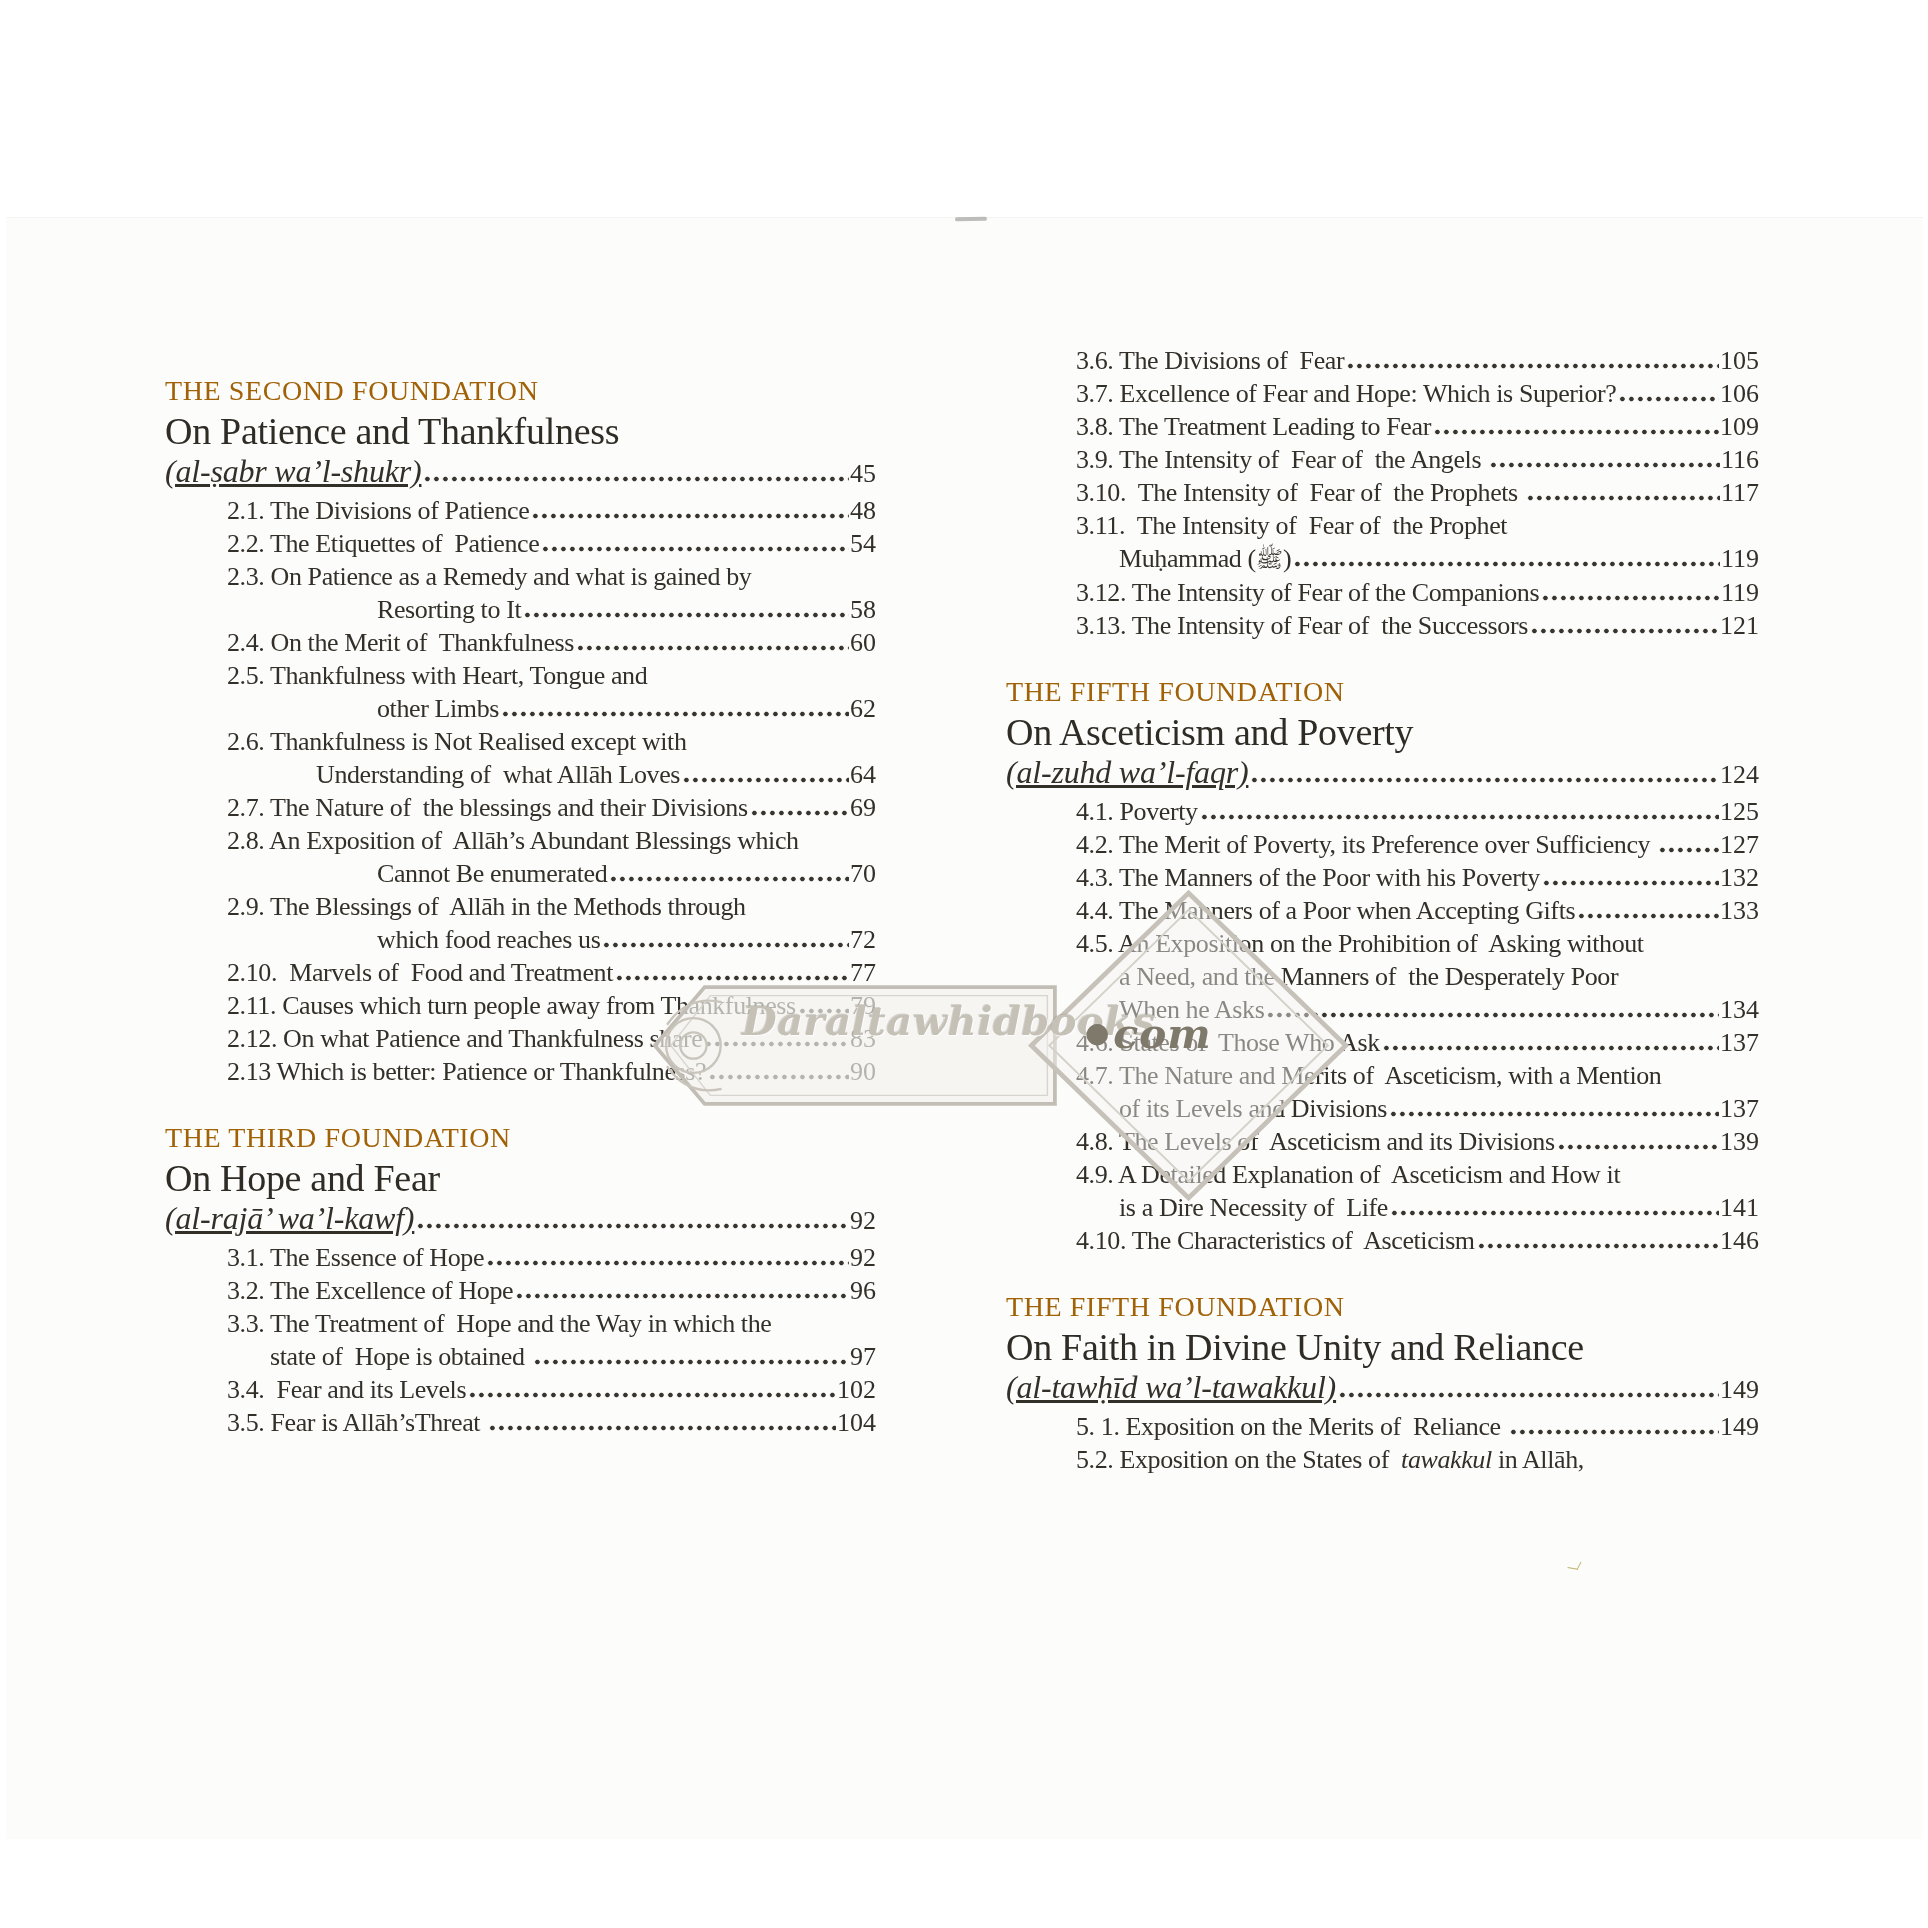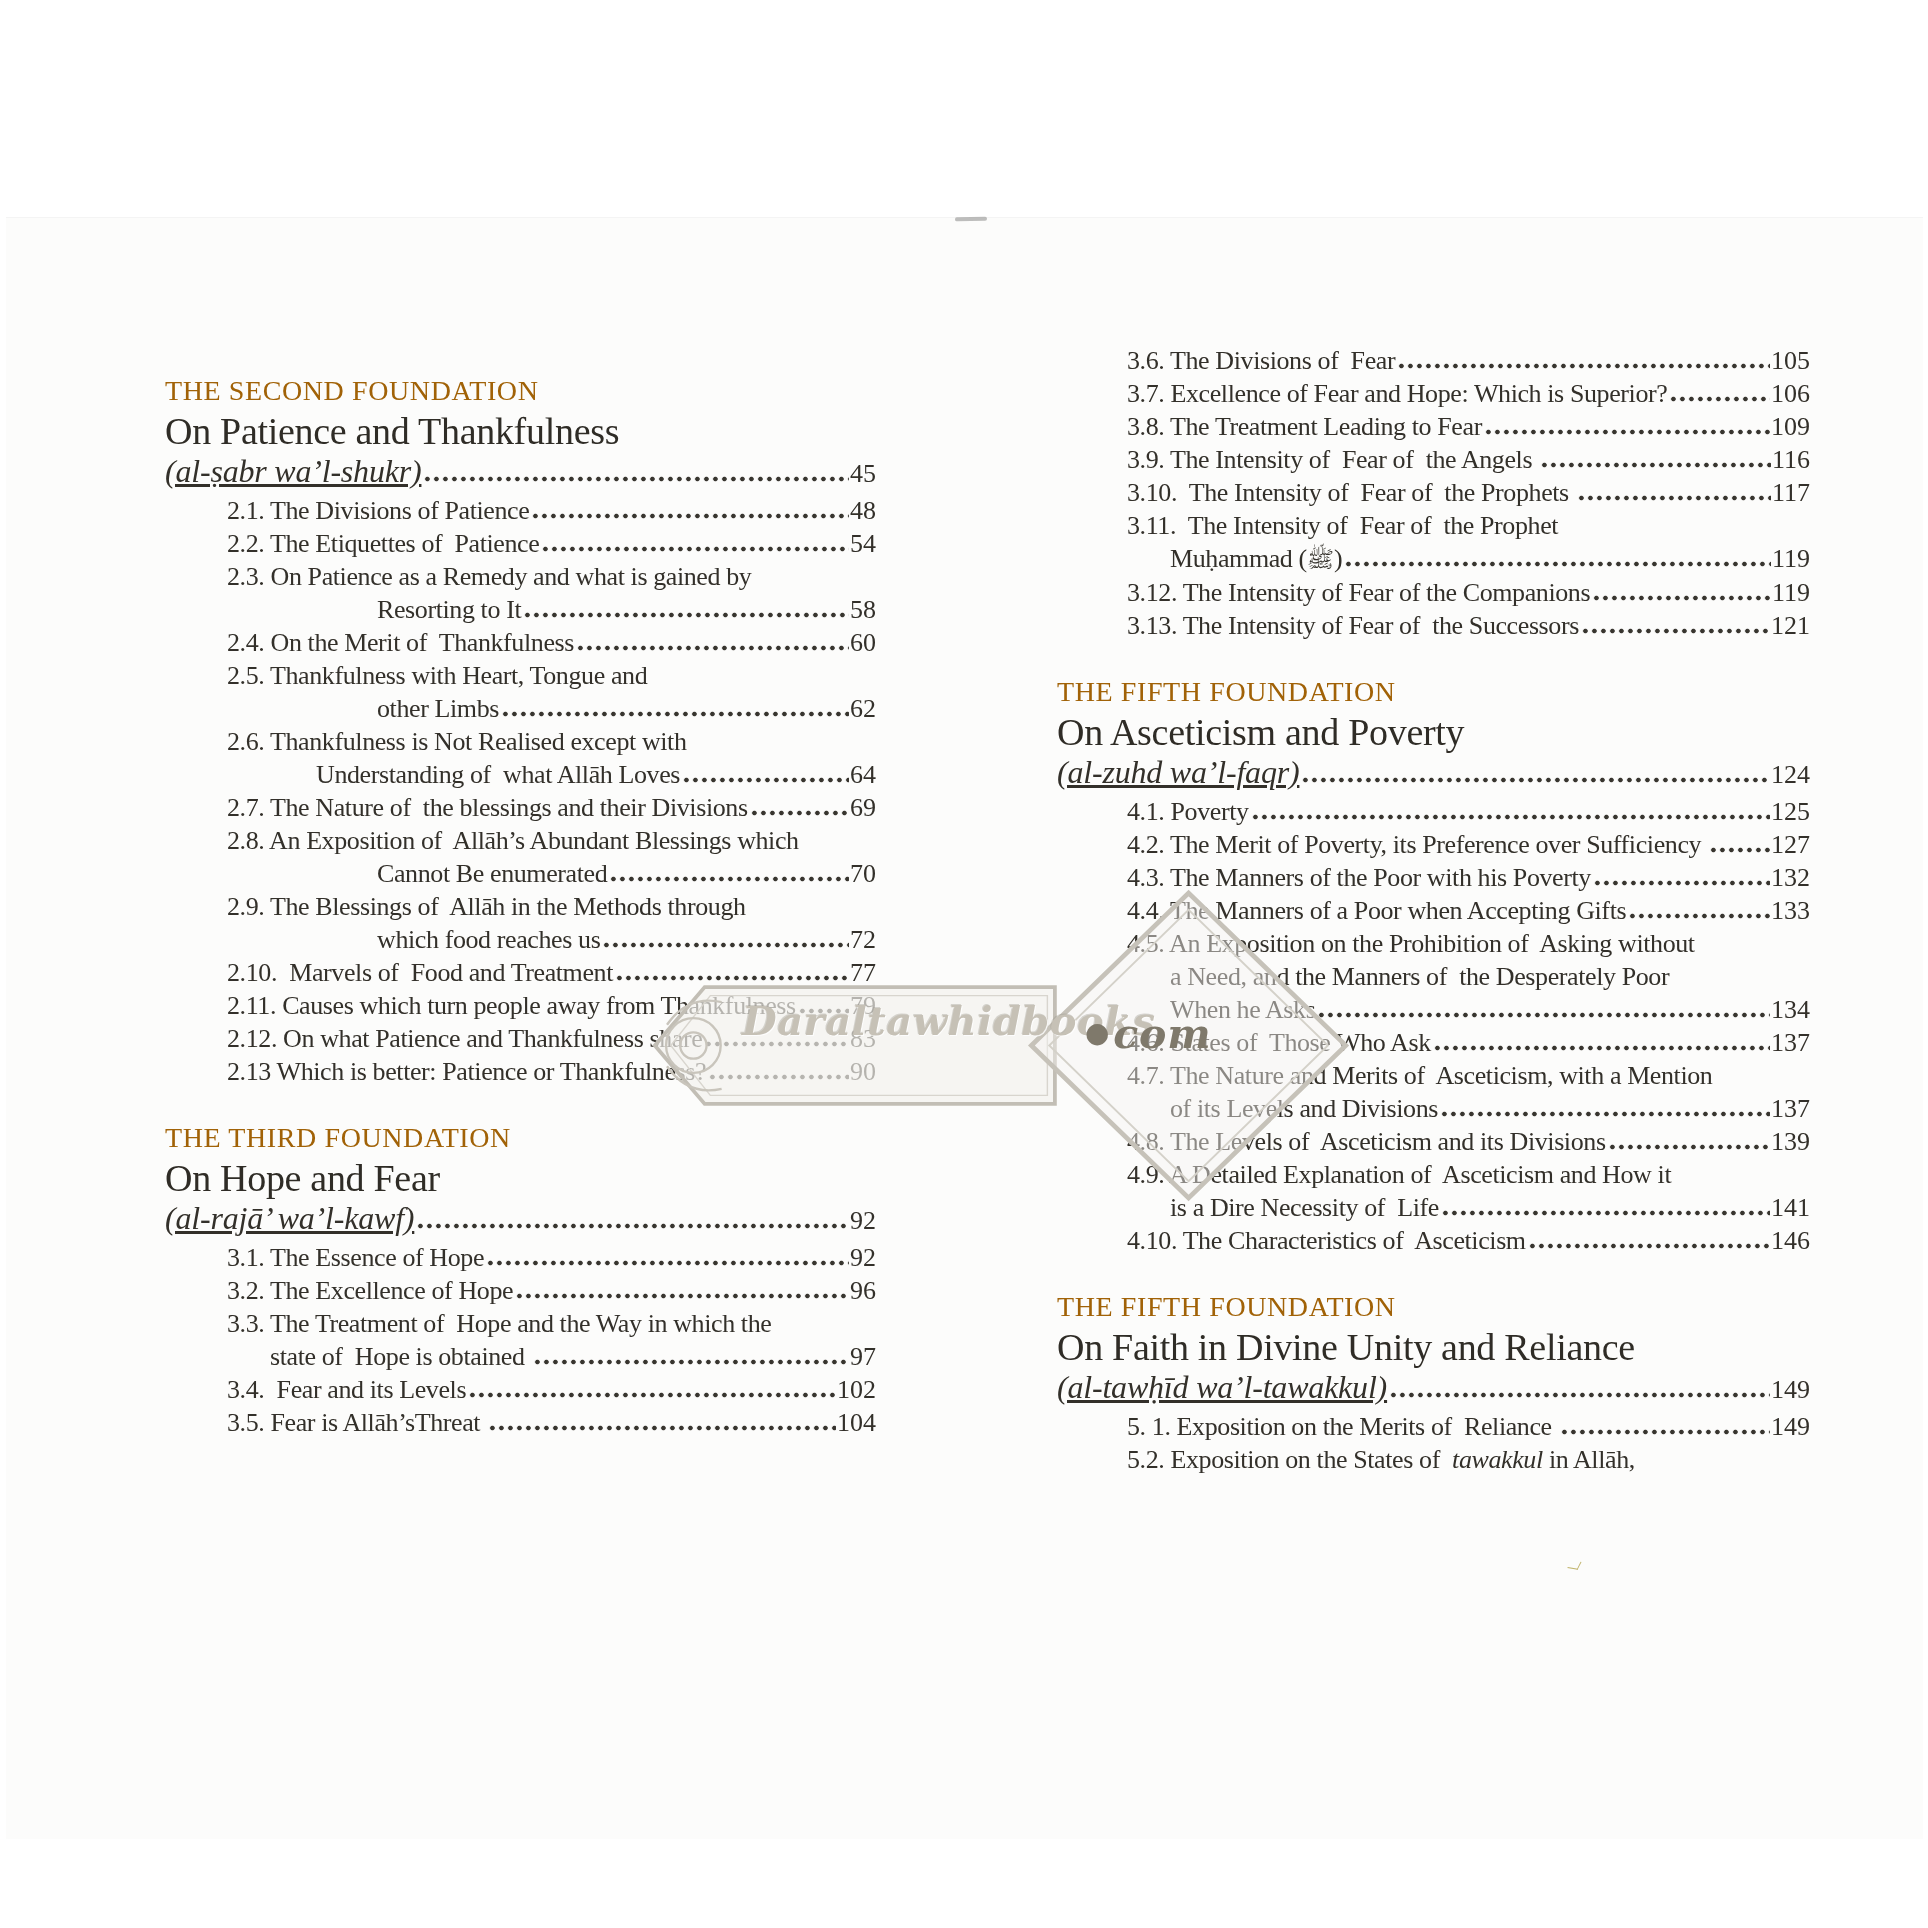--- a/index.html
+++ b/index.html
@@ -20,21 +20,21 @@
     background:#9b9b99;border-radius:1.9px;opacity:.65;transform:rotate(-1deg);
   }
   .scan-speck{
     position:absolute;left:1569px;top:1561px;width:10.4px;height:6.6px;
     border-bottom:1.9px solid #b3a349;border-right:1.9px solid #b3a349;
     transform:skewX(-18deg) rotate(10deg);opacity:.8;
   }
   
   .col{position:absolute;}
   .col-left{left:165px;top:371px;width:711px;}
-  .col-right{left:1057px;top:344px;width:753px;}
+  .col-right{left:1006px;top:344px;width:753px;}
   .toc-section + .toc-section{margin-top:30px;}
   .kicker{
     font-size:28px;line-height:40px;letter-spacing:0.6px;color:#a16207;
   }
   .title{
     font-size:38px;line-height:40px;letter-spacing:-0.3px;color:#2f2c26;
   }
   .row{display:flex;align-items:baseline;line-height:33px;font-size:26px;letter-spacing:-0.4px;}
   .row .txt{white-space:pre;flex:0 0 auto;}
   .subtitle-row{line-height:40px;}

